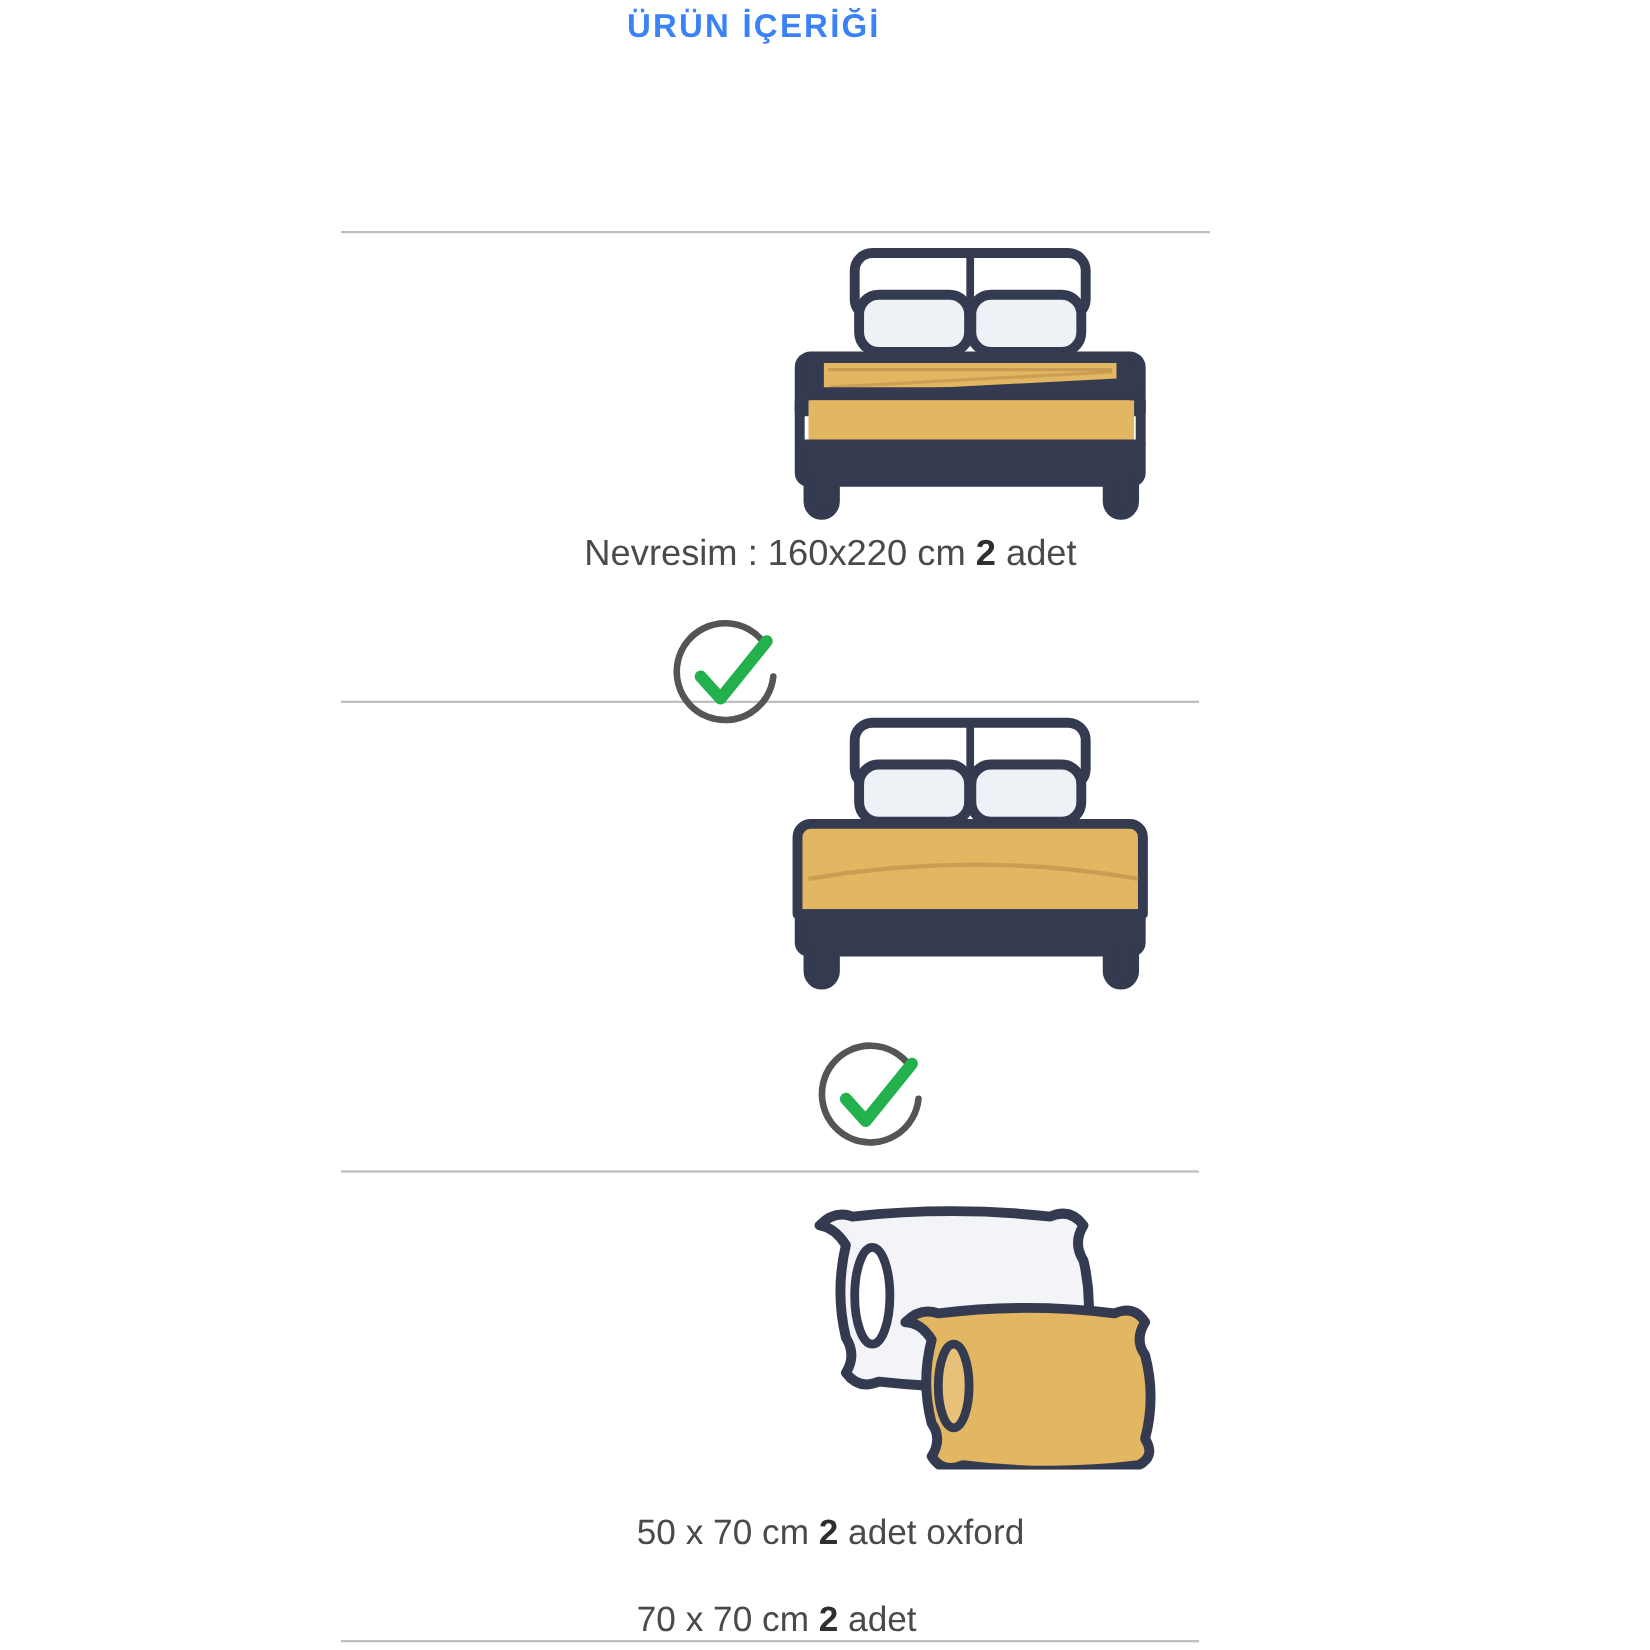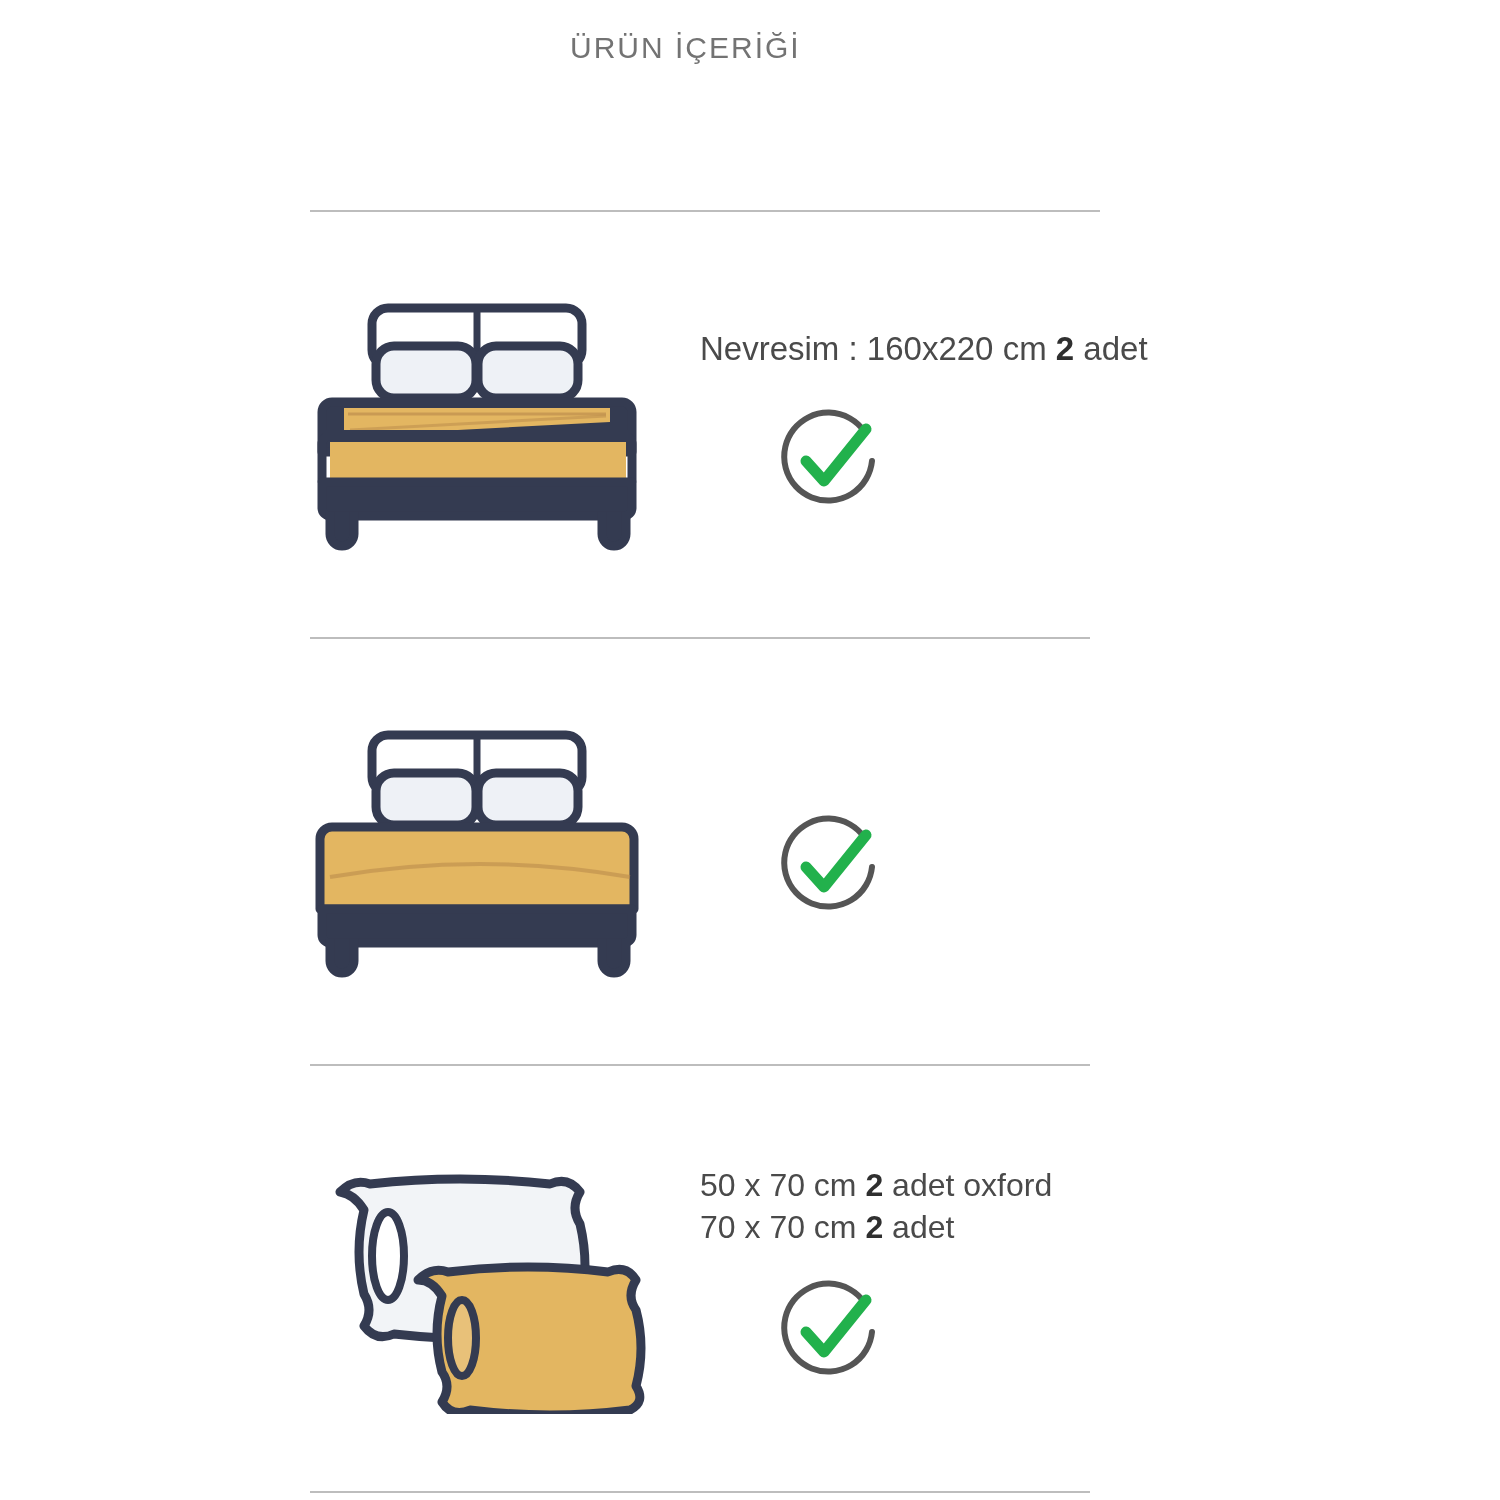--- a/index.html
+++ b/index.html
@@ -20,24 +20,23 @@
     height: 1500px;
     position: relative;
     box-sizing: border-box;
   }
   .page-title {
     position: absolute;
     top: 8px;
     left: 570px;
     font-size: 30px;
     letter-spacing: 2px;
-    font-weight: 400;
-    color: #737373;
+    font-weight: 700;
+    color: #3b82f6;
     white-space: nowrap;
-    margin-top: 23px;
   }
 
   .rows {
     position: absolute;
     top: 210px;
     left: 0;
     width: 1500px;
   }
   .divider {
     height: 2px;
@@ -47,20 +46,21 @@
   .divider.top { width: 790px; margin-left: 310px; }
   .divider.mid1 { width: 780px; margin-left: 310px; }
   .divider.mid2 { width: 780px; margin-left: 310px; }
   .divider.bottom { width: 780px; margin-left: 310px; }
 
   .row {
     display: flex;
     align-items: center;
     height: 425px;
     box-sizing: border-box;
+    flex-direction: column;
   }
   .row .art {
     width: 420px;
     margin-left: 270px;
     display: flex;
     align-items: center;
     justify-content: center;
   }
   .row .content {
     flex: 1;
@@ -75,21 +75,21 @@
     white-space: nowrap;
     line-height: 1.3;
     font-weight: 400;
   }
   .item-text b { font-weight: 700; color: #2f2f2f; }
   .check {
     margin-top: 34px;
     margin-left: 72px;
   }
   .row.pillows .check { margin-top: 28px; }
-  .row.pillows .item-text { font-size: 32px; }
+  .row.pillows .item-text { font-size: 32px; margin-top: 37px; }
 </style>
 </head>
 <body>
 
 <div class="page">
 
   <div class="page-title">ÜRÜN İÇERİĞİ</div>
 
   <div class="rows">
 

